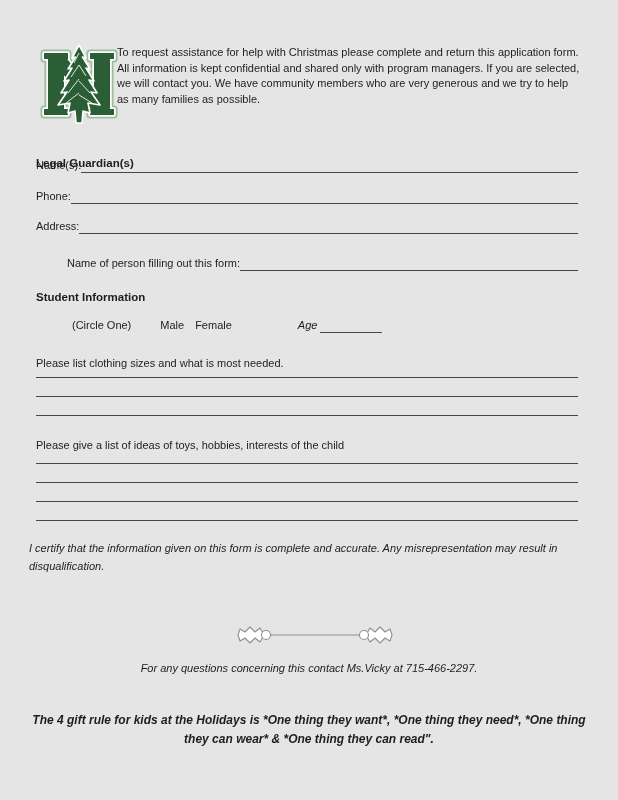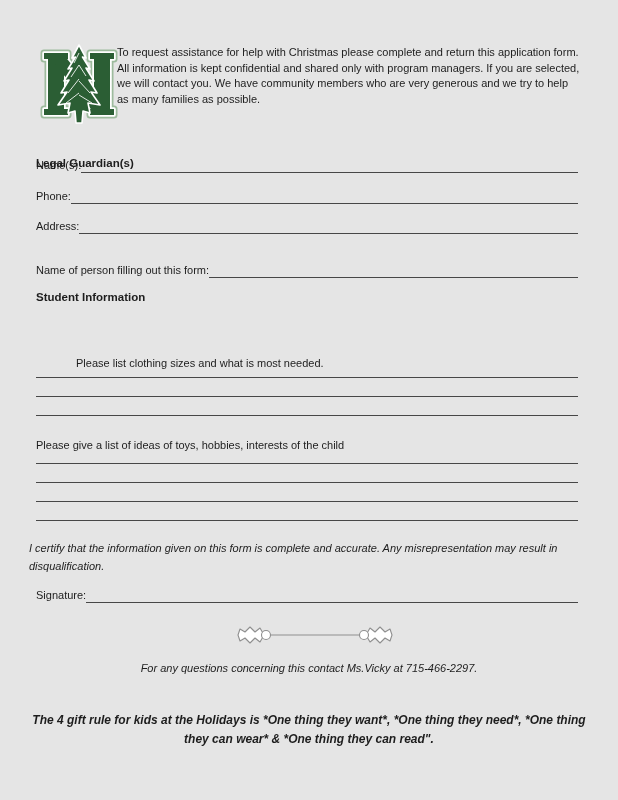--- a/index.html
+++ b/index.html
@@ -11,33 +11,33 @@
   .intro{left:117px;top:45px;width:463px;font-size:11px;line-height:15.6px;}
 
   .heading{font-weight:bold;font-size:11.5px;}
   .h-guardian{left:36px;top:134px;margin-top:23px;}
   .h-student{left:36px;top:291px;}
 
   .field-row{left:36px;right:40px;height:16px;display:flex;align-items:flex-end;
              font-size:11px;line-height:16px;white-space:nowrap;}
   .field-row .fill{flex:1;border-bottom:1px solid #474747;align-self:stretch;}
   .row-name{top:157px;text-align:center;} .row-phone{top:188px;} .row-address{top:218px;}
-  .row-filler{top:262px;} .row-signature{top:587px;}
+  .row-filler{top:255px;margin-left:31px;} .row-signature{top:587px;}
 
   .circle-row{left:36px;right:40px;top:318px;height:15px;display:flex;align-items:flex-end;
               font-size:11px;line-height:15px;white-space:nowrap;}
   .circle-row .lbl-circle{margin-left:36px;}
   .circle-row .opt-male{margin-left:29px;}
   .circle-row .opt-female{margin-left:11px;}
   .circle-row .lbl-age{margin-left:66px;font-style:italic;}
   .circle-row .age-line{display:inline-block;width:62px;border-bottom:1px solid #474747;
                         align-self:stretch;margin-left:3px;}
 
   .prompt{font-size:11px;line-height:14px;}
-  .p-clothing{left:36px;top:356px;margin-left:40px;}
+  .p-clothing{left:36px;top:356px;}
   .p-toys{left:36px;top:438px;}
 
   .write-line{left:36px;right:40px;height:0;border-top:1px solid #474747;}
   .cl1{top:377px;} .cl2{top:396px;} .cl3{top:415px;}
   .tl1{top:463px;} .tl2{top:482px;} .tl3{top:501px;} .tl4{top:520px;}
 
   .certify{left:29px;top:540px;width:548px;font-size:11px;font-style:italic;line-height:17.5px;}
 
   .divider{left:236px;top:624px;width:158px;height:22px;}
 
@@ -103,38 +103,41 @@
     <span>Phone:</span>
     <span class="fill"></span>
   </div>
   <div class="abs field-row row-filler">
     <span>Name of person filling out this form:</span>
     <span class="fill"></span>
   </div>
 
   <div class="abs heading h-student">Student Information</div>
 
+  <div class="abs circle-row">
+    <span class="lbl-circle">(Circle One)</span>
+    <span class="opt-male">Male</span>
+    <span class="opt-female">Female</span>
+    <span class="lbl-age">Age</span>
+    <span class="age-line"></span>
+  </div>
 
   <div class="abs prompt p-clothing">Please list clothing sizes and what is most needed.</div>
   <div class="abs write-line cl1"></div>
   <div class="abs write-line cl2"></div>
   <div class="abs write-line cl3"></div>
 
   <div class="abs prompt p-toys">Please give a list of ideas of toys, hobbies, interests of the child</div>
   <div class="abs write-line tl1"></div>
   <div class="abs write-line tl2"></div>
   <div class="abs write-line tl3"></div>
   <div class="abs write-line tl4"></div>
 
   <div class="abs certify">I certify that the information given on this form is complete and accurate. Any misrepresentation may result in disqualification.</div>
 
-  <div class="abs field-row row-signature">
-    <span>Signature:</span>
-    <span class="fill"></span>
-  </div>
 
   <svg class="abs divider" viewBox="0 0 158 22">
     <line x1="34" y1="11" x2="124" y2="11" stroke="#8f8f8f" stroke-width="1"></line>
     <g stroke="#8f8f8f" stroke-width="1.1" fill="#ffffff" stroke-linejoin="round">
       <polygon points="28,11 24,4 19,8 14,3 9,8 4,5 2,11 4,17 9,14 14,19 19,14 24,18"></polygon>
       <circle cx="30" cy="11" r="4.5"></circle>
       <polygon points="130,11 134,4 139,8 144,3 149,8 154,5 156,11 154,17 149,14 144,19 139,14 134,18"></polygon>
       <circle cx="128" cy="11" r="4.5"></circle>
     </g>
   </svg>

